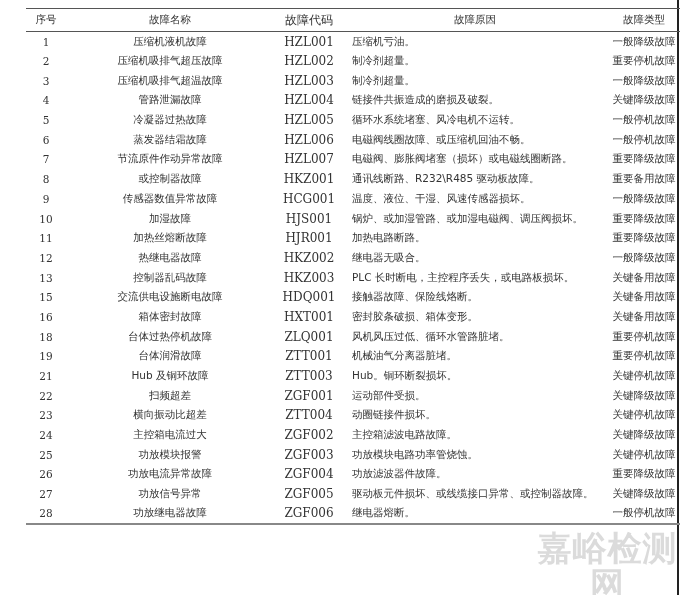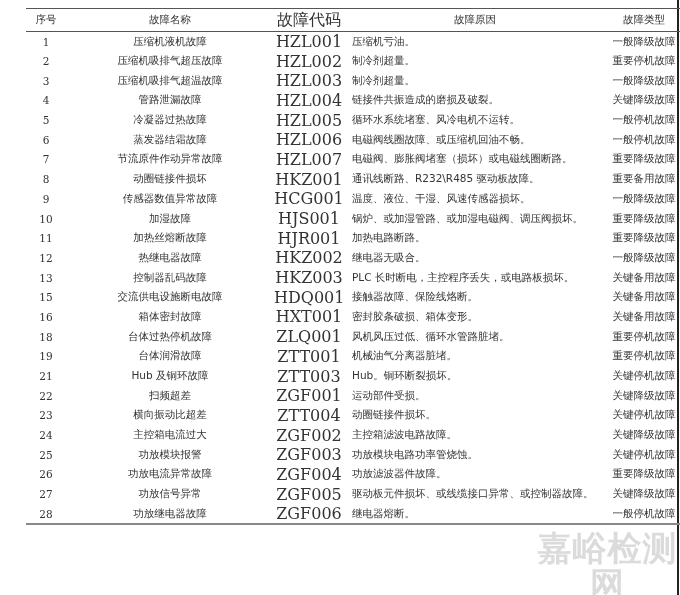--- a/index.html
+++ b/index.html
@@ -52,21 +52,21 @@
       border-bottom: 2px solid #888888;
     }
     td {
       padding: 0;
       white-space: nowrap;
       overflow: hidden;
       color: #333;
     }
     .c-no { width: 40px; text-align: center; font-family: "DejaVu Serif", serif; }
     .c-name { width: 208px; text-align: center; }
-    .c-code { width: 70px; text-align: center; font-family: "DejaVu Serif", serif; font-size: 16px; }
+    .c-code { width: 70px; text-align: center; font-family: "DejaVu Serif", serif; font-size: 12px; }
     .c-reason { width: 262px; text-align: left; padding-left: 8px; }
     .c-type { width: 76px; text-align: center; }
     th.c-reason { text-align: center; padding-left: 0; margin-top: 6px; }
     .watermark {
       position: absolute;
       left: 535px;
       top: 530px;
       color: rgba(190,190,190,0.55);
       pointer-events: none;
       text-align: center;
@@ -139,21 +139,21 @@
         </tr>
         <tr>
           <td class="c-no">7</td>
           <td class="c-name">节流原件作动异常故障</td>
           <td class="c-code">HZL007</td>
           <td class="c-reason">电磁阀、膨胀阀堵塞（损坏）或电磁线圈断路。</td>
           <td class="c-type">重要降级故障</td>
         </tr>
         <tr>
           <td class="c-no">8</td>
-          <td class="c-name">动圈链接件损坏</td>
+          <td class="c-name">或控制器故障</td>
           <td class="c-code">HKZ001</td>
           <td class="c-reason">通讯线断路、R232\R485 驱动板故障。</td>
           <td class="c-type">重要备用故障</td>
         </tr>
         <tr>
           <td class="c-no">9</td>
           <td class="c-name">传感器数值异常故障</td>
           <td class="c-code">HCG001</td>
           <td class="c-reason">温度、液位、干湿、风速传感器损坏。</td>
           <td class="c-type">一般降级故障</td>

